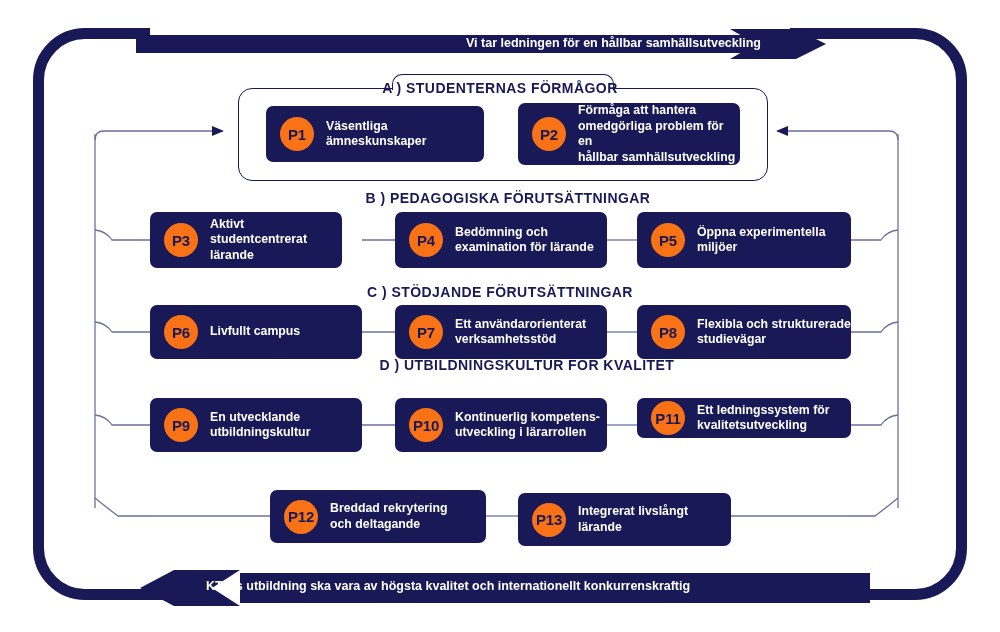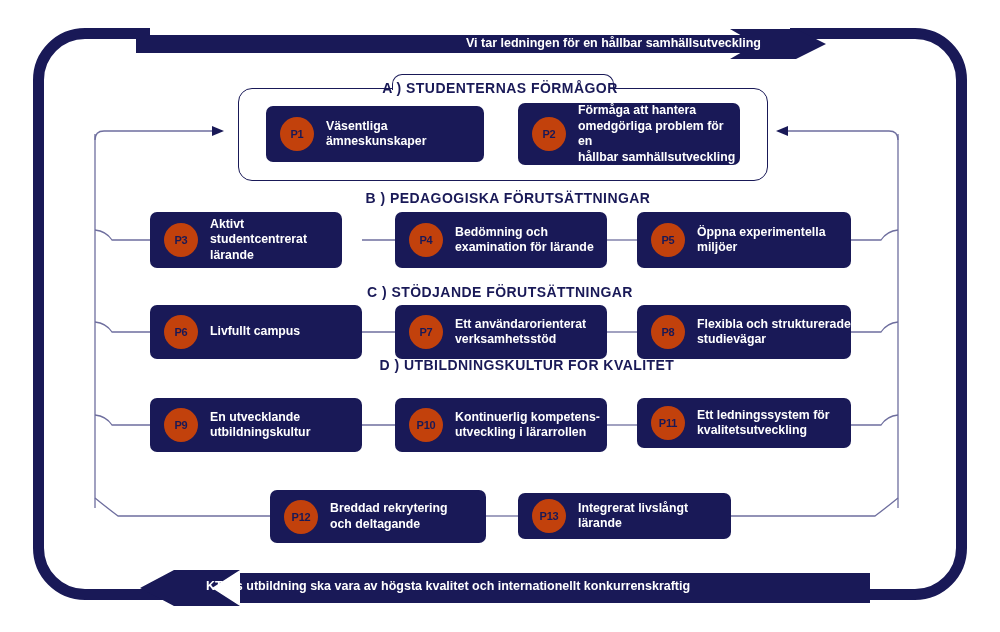--- a/index.html
+++ b/index.html
@@ -146,23 +146,23 @@
     display:flex;
     align-items:center;
     box-sizing:border-box;
     padding-left:14px;
     z-index:4;
   }
   .pbadge{
     flex:0 0 auto;
     width:34px;height:34px;
     border-radius:50%;
-    background:#c2410c;
+    background:#f97316;
     color:#191957;
-    font-size:11px;
+    font-size:15px;
     font-weight:bold;
     display:flex;align-items:center;justify-content:center;
     letter-spacing:-.2px;
   }
   .ptext{
     margin-left:12px;
     color:#ffffff;
     font-size:12.3px;
     font-weight:bold;
     line-height:15.5px;
@@ -288,30 +288,30 @@
   <div class="pbox" style="left:150px;top:398px;width:212px;height:54px;">
     <div class="pbadge">P9</div>
     <div class="ptext">En utvecklande
 utbildningskultur</div>
   </div>
   <div class="pbox" style="left:395px;top:398px;width:212px;height:54px;">
     <div class="pbadge">P10</div>
     <div class="ptext">Kontinuerlig kompetens-
 utveckling i lärarrollen</div>
   </div>
-  <div class="pbox" style="left:637px;top:398px;width:214px;height:50px;">
+  <div class="pbox" style="left:637px;top:398px;width:214px;height:40px;">
     <div class="pbadge">P11</div>
     <div class="ptext">Ett ledningssystem för
 kvalitetsutveckling</div>
   </div>
 
 
   <div class="pbox" style="left:270px;top:490px;width:216px;height:53px;">
     <div class="pbadge">P12</div>
     <div class="ptext">Breddad rekrytering
 och deltagande</div>
   </div>
-  <div class="pbox" style="left:518px;top:493px;width:213px;height:46px;justify-content:flex-end;">
+  <div class="pbox" style="left:518px;top:493px;width:213px;height:53px;justify-content:flex-end;">
     <div class="pbadge">P13</div>
     <div class="ptext">Integrerat livslångt lärande</div>
   </div>
 
 </div>
 
 </body></html>

